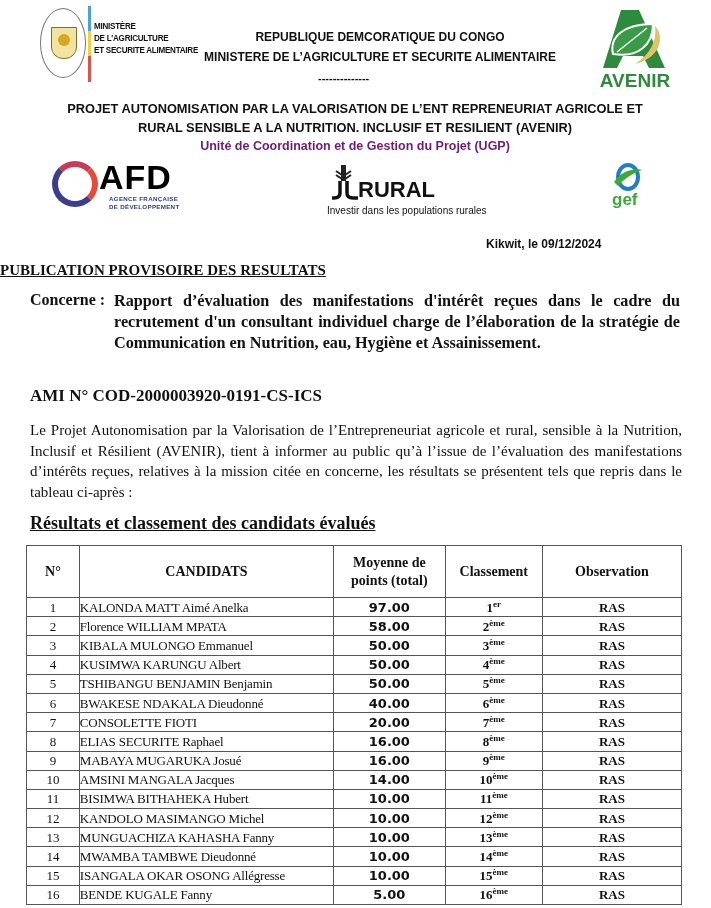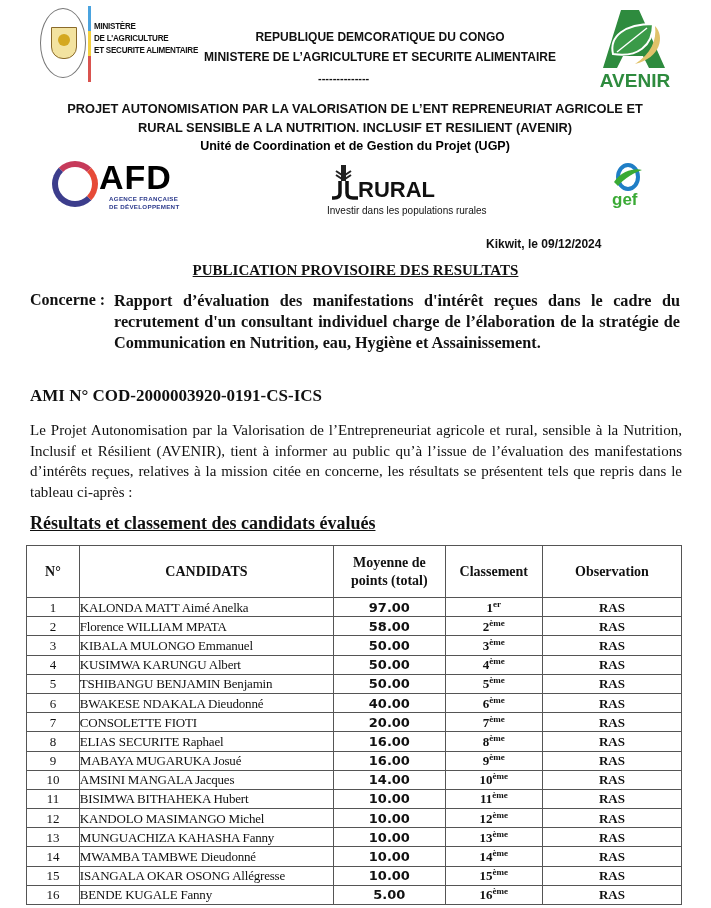--- a/index.html
+++ b/index.html
@@ -14,35 +14,35 @@
   .seal-leopard { position: absolute; left: 6px; top: 6px; width: 12px; height: 12px; border-radius: 50%; background: #d4a820; }
   .flagbar { left: 88px; top: 6px; width: 3px; height: 76px; background: linear-gradient(#4aa3df 0 33%, #f4d03f 33% 66%, #d9534f 66% 100%); }
   .ministry-label { left: 94px; top: 20px; font-size: 9.5px; font-weight: bold; line-height: 12px; letter-spacing: -0.3px; transform: scaleX(0.85); transform-origin: left top; }
   .hdr-title { left: 180px; width: 400px; text-align: center; font-size: 12px; font-weight: bold; }
   .dashes { left: 318px; top: 72px; font-size: 11px; font-weight: bold; letter-spacing: 0px; }
 
   .avenir { left: 595px; top: 6px; width: 80px; height: 88px; }
   .avenir-text { left: 590px; top: 70px; width: 90px; text-align: center; font-size: 19px; font-weight: bold; color: #2e8b3e; }
 
   .project-title { left: 30px; width: 650px; text-align: center; font-size: 13.5px; font-weight: bold; line-height: 19px; top: 99px; transform: scaleX(0.95); transform-origin: center top; }
-  .ugp { left: 30px; width: 650px; text-align: center; top: 139px; font-size: 12.5px; font-weight: bold; color: #000000; }
+  .ugp { left: 30px; width: 650px; text-align: center; top: 139px; font-size: 12.5px; font-weight: bold; color: #701a75; }
 
   
   .afd-ring { left: 52px; top: 161px; width: 46px; height: 46px; border-radius: 50%; border: 6px solid #3c3d8c; border-right-color: #e64a37; border-top-color: #c63a5a; box-sizing: border-box; }
   .afd-text { left: 99px; top: 158px; font-size: 34px; font-weight: bold; color: #000000; letter-spacing: 1px; }
   .afd-sub { left: 109px; top: 195px; font-size: 6.2px; font-weight: bold; color: #2c3a8c; line-height: 8px; letter-spacing: 0.3px; }
   .fida-icon { left: 330px; top: 163px; width: 28px; height: 38px; }
   .fida-text { left: 358px; top: 177px; font-size: 22px; font-weight: bold; color: #111; }
   .fida-sub { left: 327px; top: 205px; font-size: 10px; color: #111; }
   .gef-ring { left: 614px; top: 162px; width: 28px; height: 32px; }
   .gef-text { left: 612px; top: 190px; font-size: 17px; font-weight: bold; color: #3aaa35; }
 
   
   .date { left: 486px; top: 237px; font-size: 12px; font-weight: bold; }
-  .pub-title { left: 0; width: 711px; text-align: center; top: 262px; font-size: 15px; font-weight: bold; text-decoration: underline; }
+  .pub-title { left: 0; width: 711px; top: 262px; font-size: 15px; font-weight: bold; text-decoration: underline; }
   .concerne-label { left: 30px; top: 291px; font-size: 16px; font-weight: bold; }
   .concerne-text { left: 114px; top: 291px; width: 566px; font-size: 16.2px; font-weight: bold; line-height: 21px; text-align: justify; text-align-last: left; }
   .ami { left: 30px; top: 386px; font-size: 17px; font-weight: bold; }
   .intro { left: 30px; top: 420px; width: 652px; font-size: 15px; line-height: 20.5px; text-align: justify; }
   .results-label { left: 30px; top: 513px; font-size: 18px; font-weight: bold; text-decoration: underline; }
 
   
   table.results { position: absolute; left: 26px; top: 545px; width: 656px; border-collapse: collapse; }
   table.results th, table.results td { border: 1px solid #555; padding: 0; }
   table.results th { height: 51px; font-family: "Liberation Serif", "DejaVu Serif", serif; font-size: 14px; font-weight: bold; text-align: center; line-height: 18px; }

